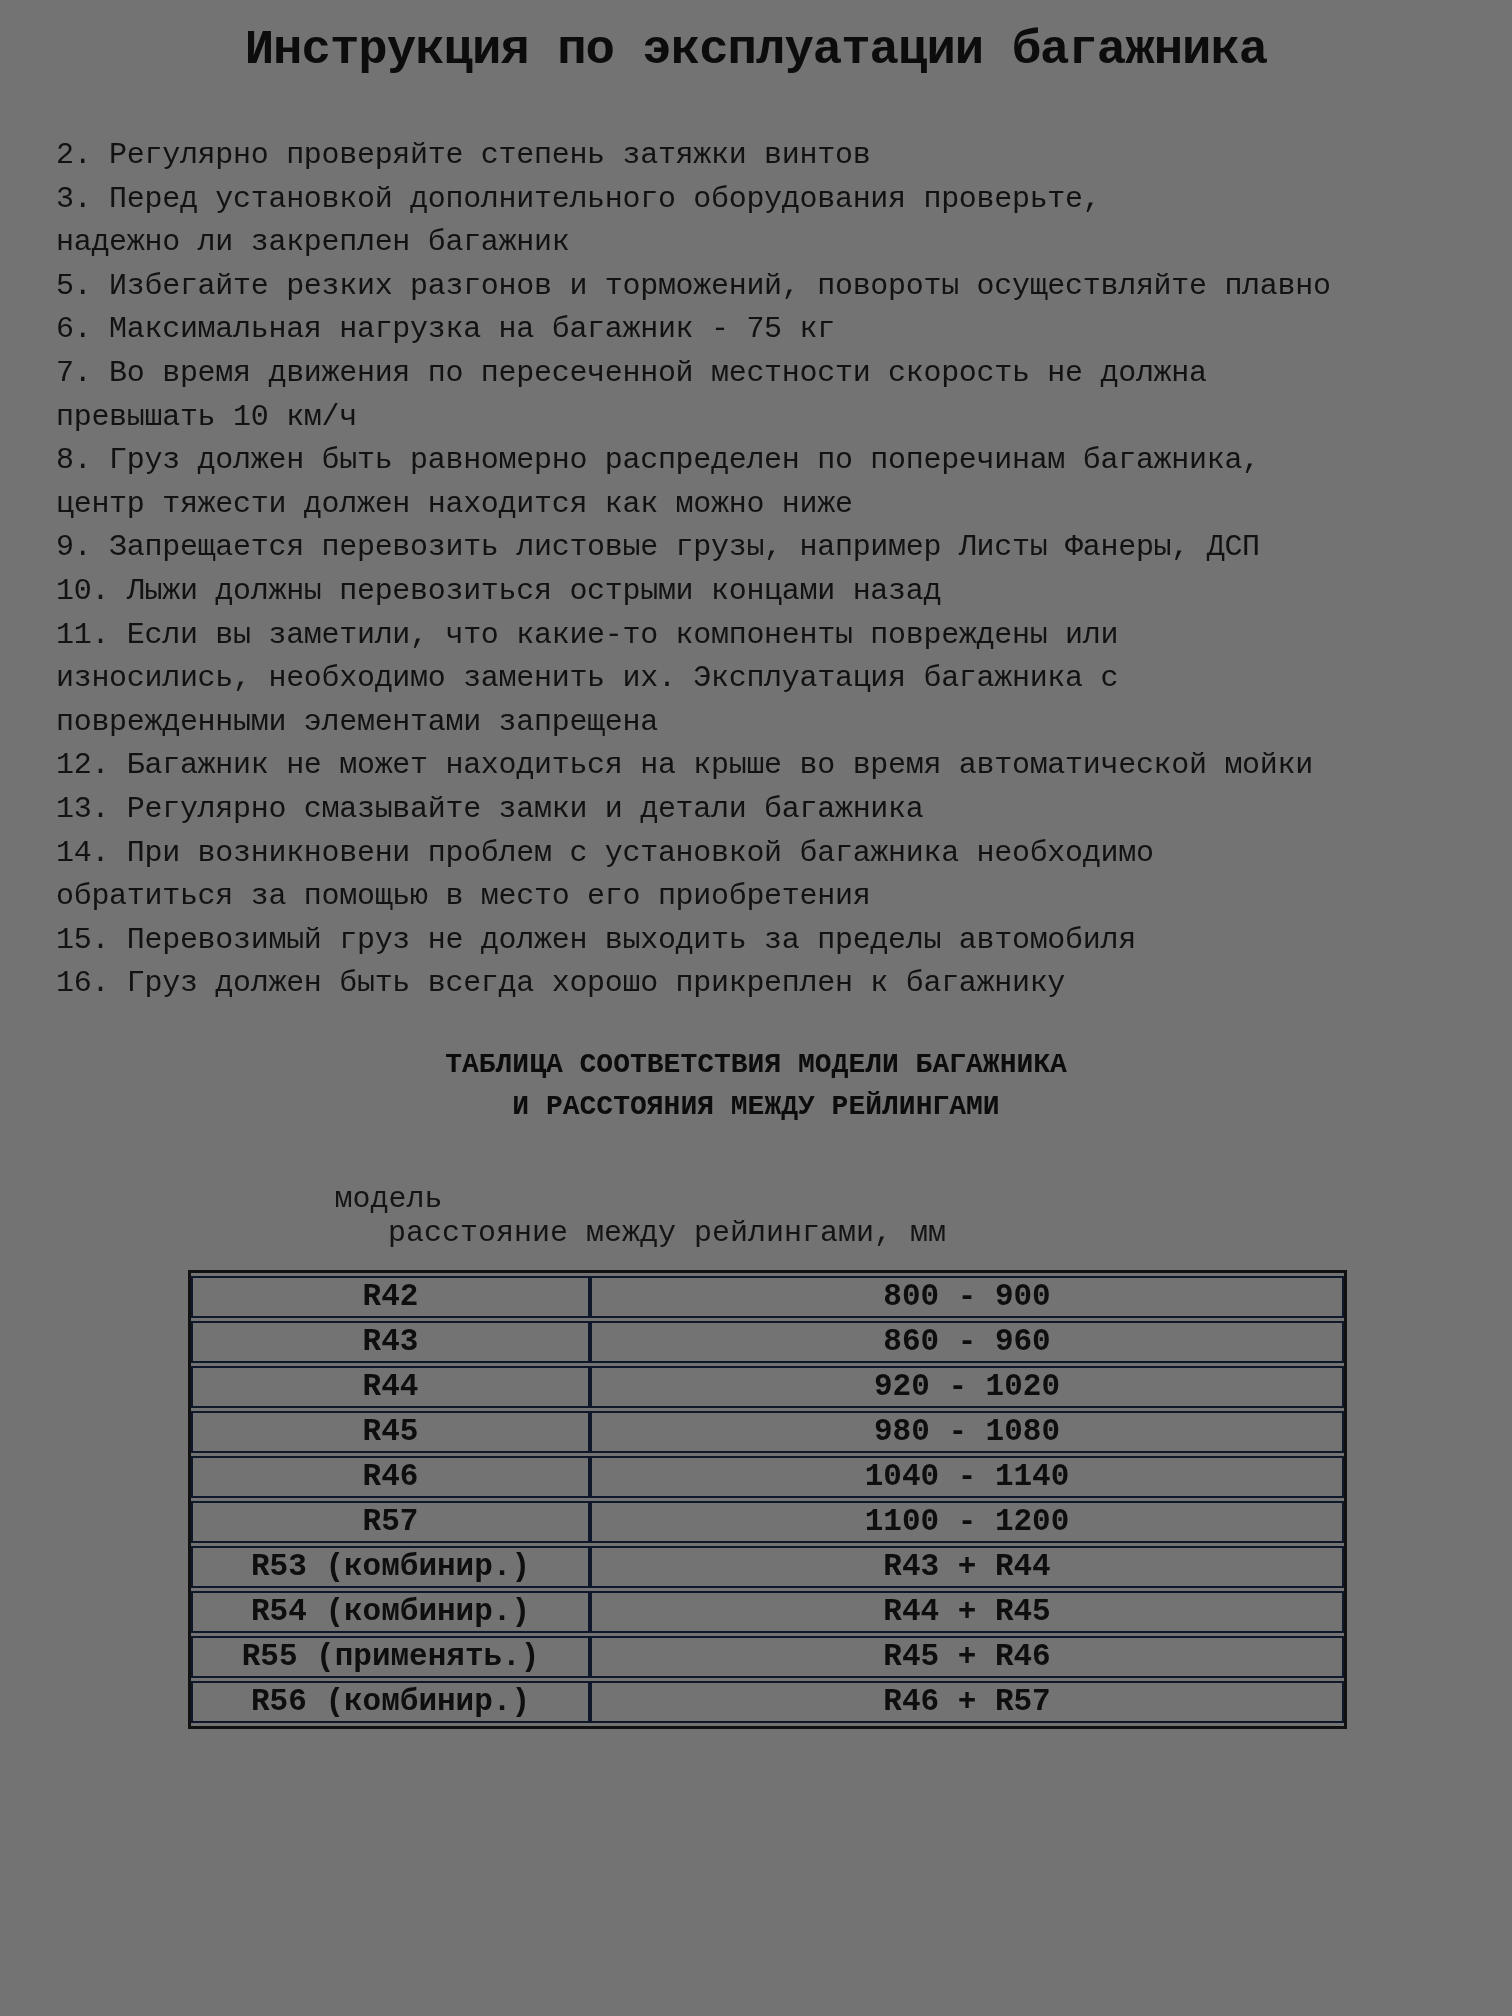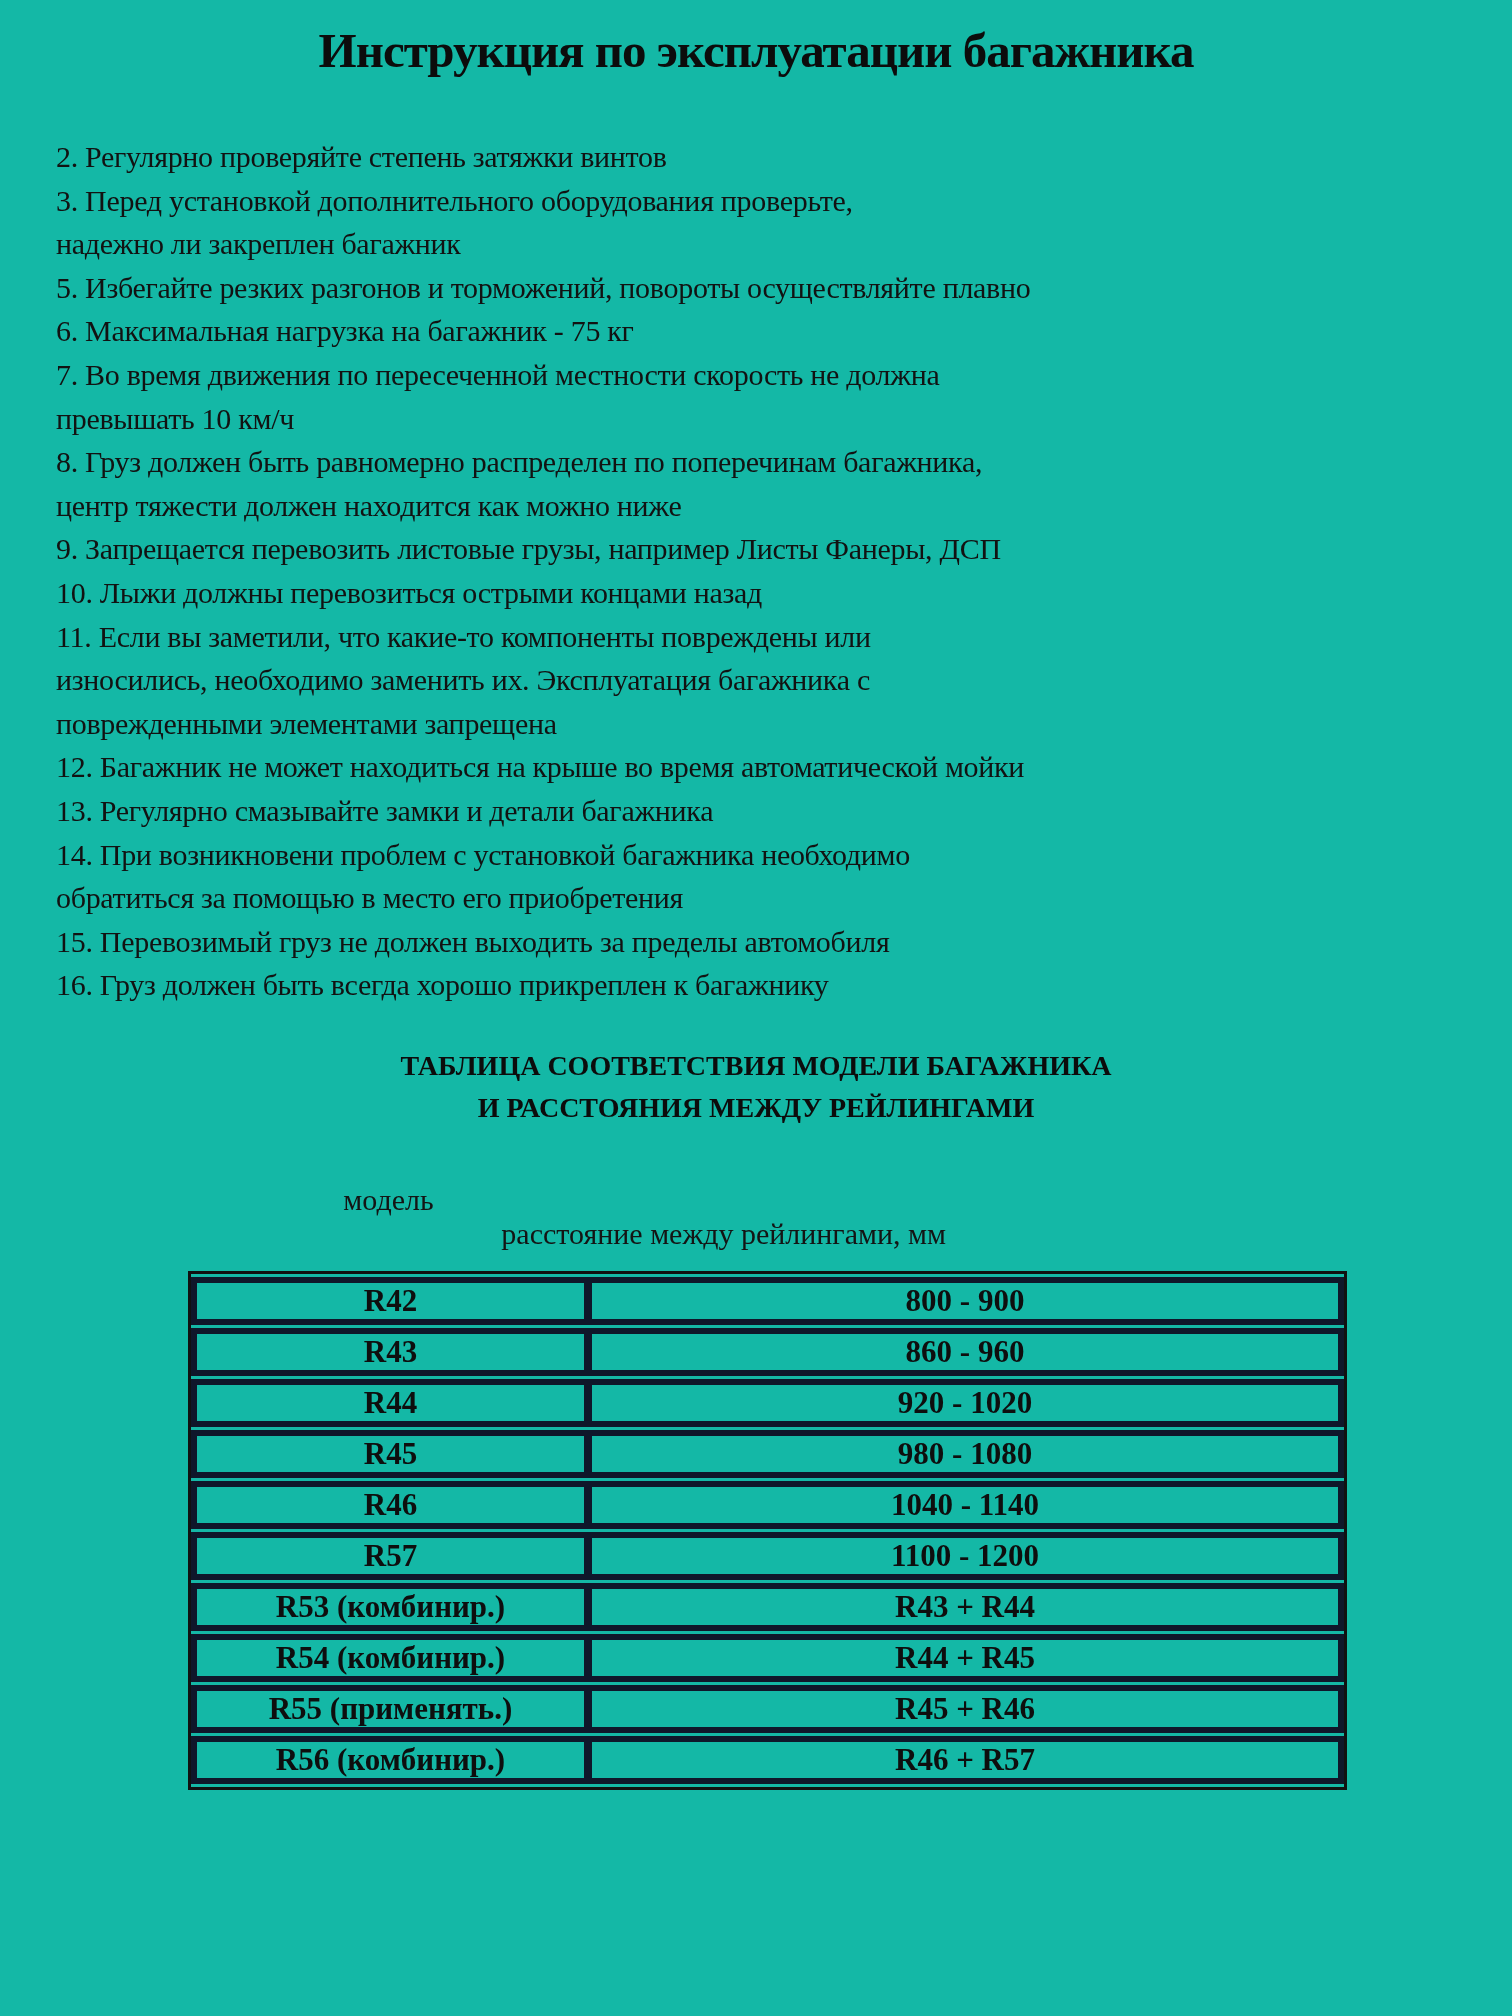--- a/index.html
+++ b/index.html
@@ -1,23 +1,23 @@
 <!DOCTYPE html>
 <html lang="ru"><head>
 <meta charset="utf-8">
 <style>
   * { margin: 0; padding: 0; box-sizing: border-box; }
   html, body { background: #ffffff; }
   .page {
     position: relative;
     width: 1512px;
     height: 2016px;
-    background: #14b8a6;
+    background: #737373;
     color: #101010;
-    font-family: Liberation Serif, serif;
+    font-family: Liberation Mono, monospace;
     overflow: hidden;
   }
   .doc-title {
     margin-top: 22px;
     text-align: center;
     font-size: 49px;
     font-weight: bold;
     letter-spacing: -1px;
     color: #0c0c0c;
   }
@@ -53,21 +53,21 @@
   .col-labels .col-label-distance { width: 758px; text-align: right; }
   table.compat-table {
     margin: 20px 0 0 188px;
     width: 1159px;
     border-collapse: separate;
     border-spacing: 0 3px;
     border: 3px solid #111111;
     table-layout: fixed;
   }
   table.compat-table td {
-    border: 6px solid #0f172a;
+    border: 2px solid #0f172a;
     height: 42px;
     text-align: center;
     vertical-align: middle;
     font-size: 31px;
     font-weight: bold;
     color: #0e0e0e;
     padding: 0;
   }
   table.compat-table td.model-cell    { width: 399px; }
   table.compat-table td.distance-cell { border-left-width: 2px; }

